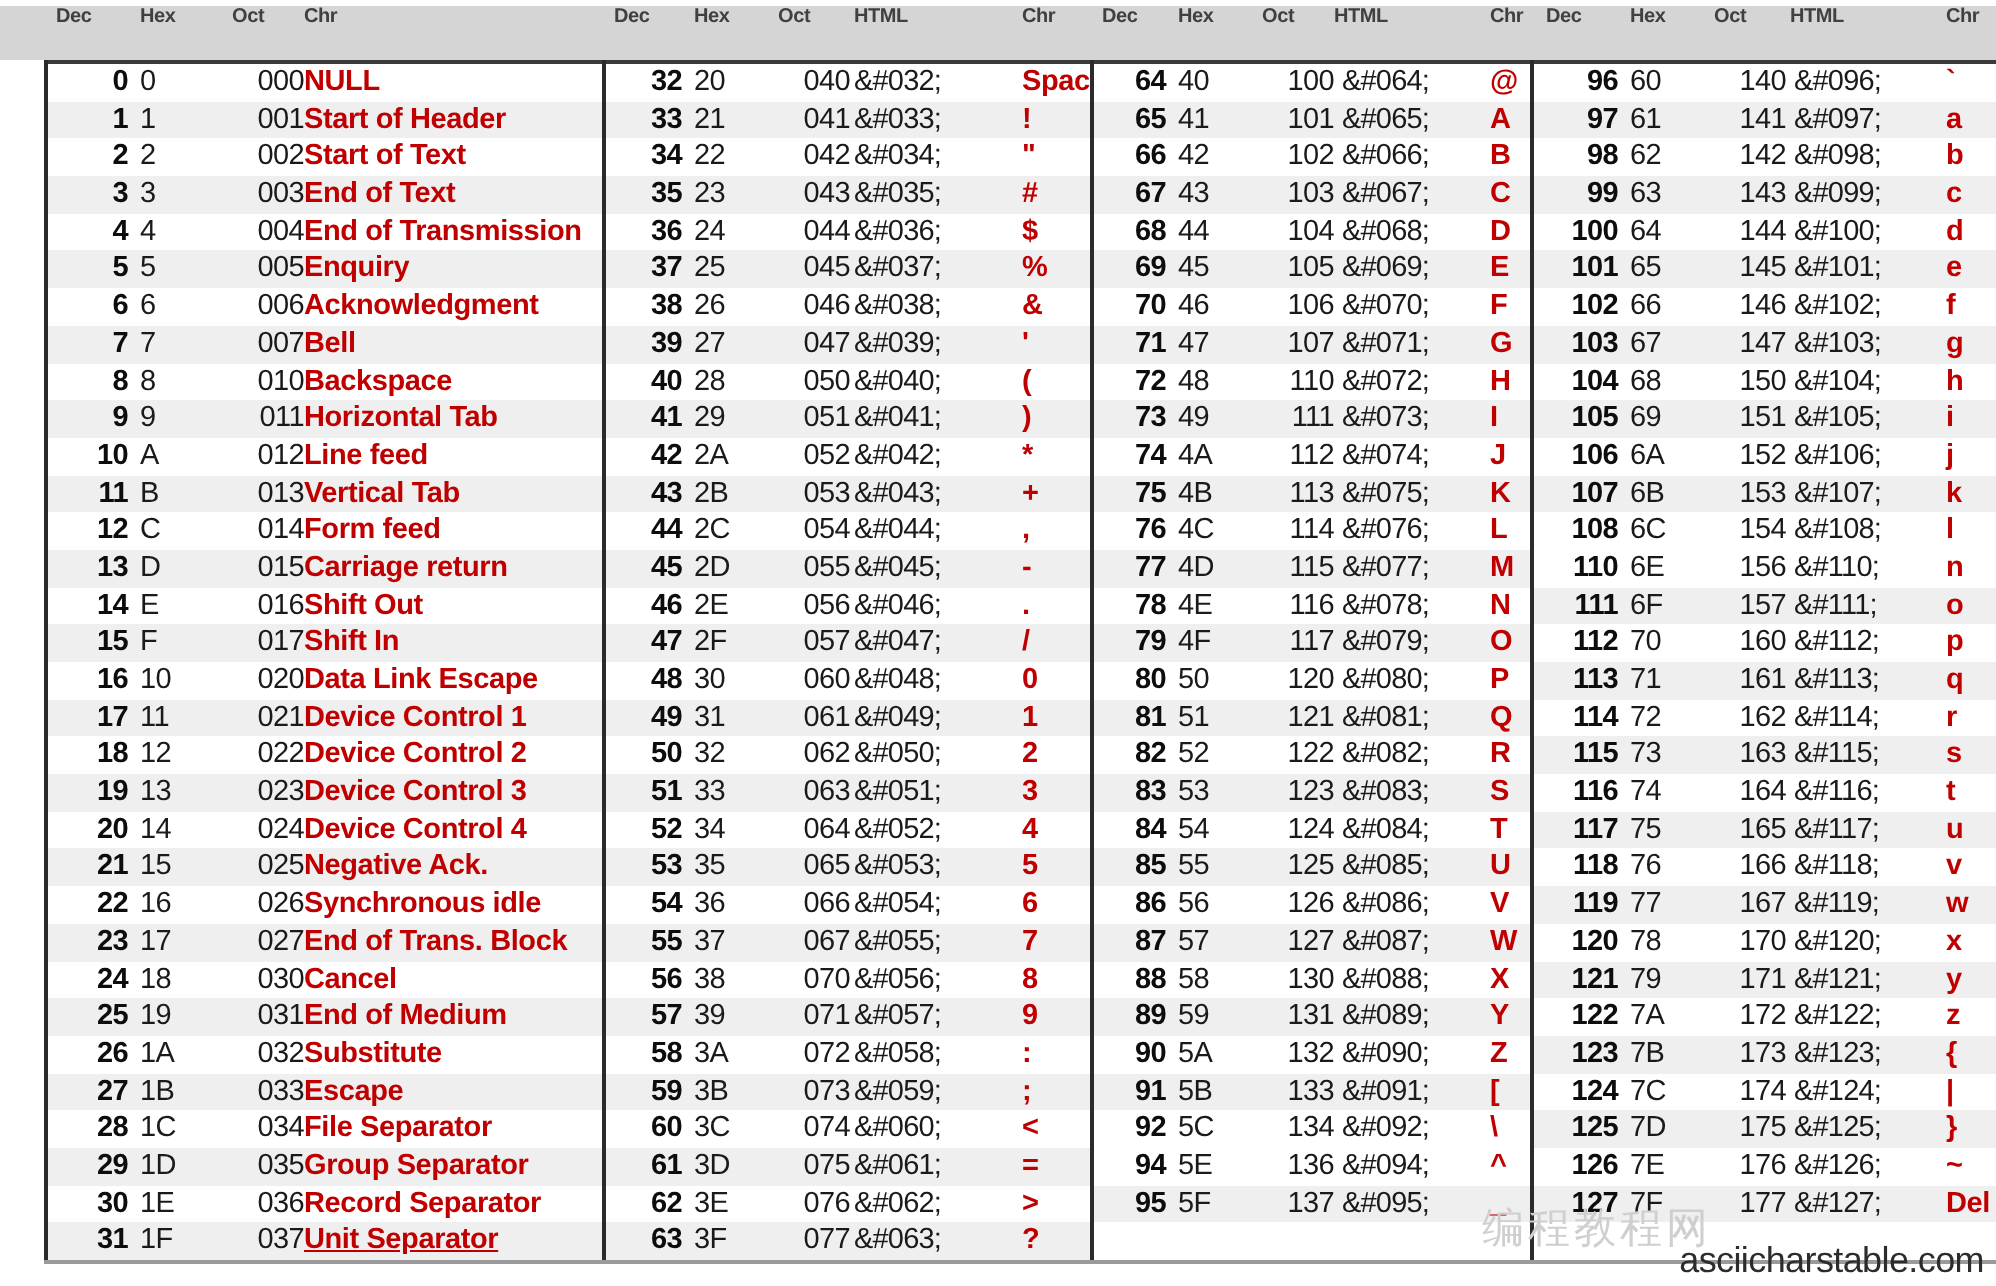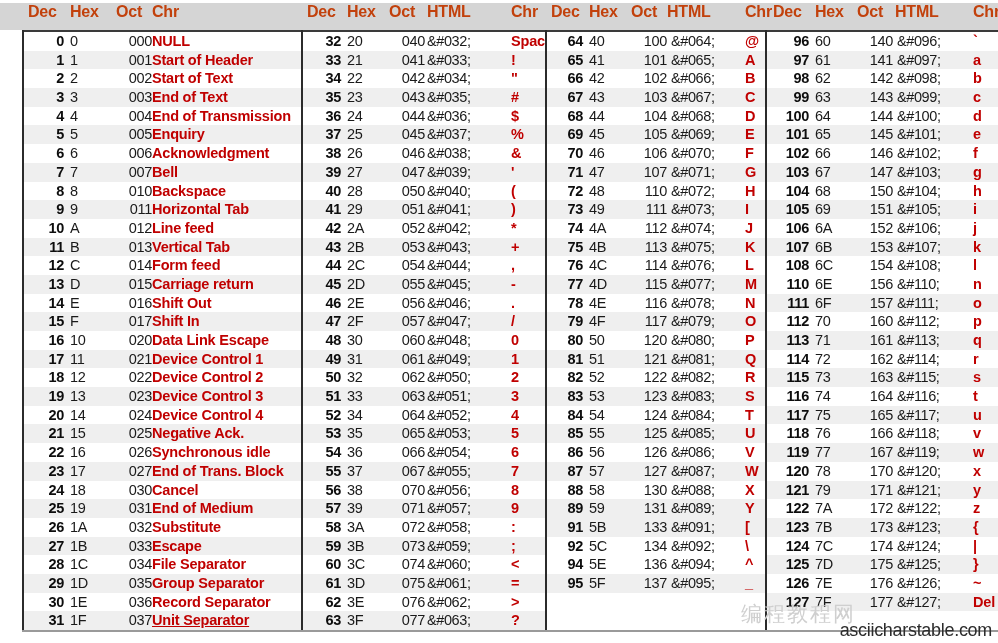--- a/index.html
+++ b/index.html
@@ -43,23 +43,23 @@
   }
 
   .hdr-block {
     position: absolute;
     top: 0;
     height: 27px;
   }
   .hdr-cell {
     position: absolute;
     top: 0;
-    font-size: 16px;
+    font-size: 10px;
     font-weight: bold;
-    color: #c2410c;
+    color: #404040;
     white-space: nowrap;
     letter-spacing: -0.2px;
   }
 
   
   .table-body {
     position: absolute;
     left: 0;
     top: 30px;
     width: 998px;
@@ -818,20 +818,27 @@
             <div class="cell c-html" style="left: 124px;">&amp;#088;</div>
             <div class="cell c-chr" style="left: 198px;">X</div>
           </div>
           <div class="row even">
             <div class="cell c-dec" style="left: 0px; width: 36px;">89</div>
             <div class="cell c-hex" style="left: 42px;">59</div>
             <div class="cell c-oct" style="left: 0px; width: 120px;">131</div>
             <div class="cell c-html" style="left: 124px;">&amp;#089;</div>
             <div class="cell c-chr" style="left: 198px;">Y</div>
           </div>
+          <div class="row odd">
+            <div class="cell c-dec" style="left: 0px; width: 36px;">90</div>
+            <div class="cell c-hex" style="left: 42px;">5A</div>
+            <div class="cell c-oct" style="left: 0px; width: 120px;">132</div>
+            <div class="cell c-html" style="left: 124px;">&amp;#090;</div>
+            <div class="cell c-chr" style="left: 198px;">Z</div>
+          </div>
           <div class="row even">
             <div class="cell c-dec" style="left: 0px; width: 36px;">91</div>
             <div class="cell c-hex" style="left: 42px;">5B</div>
             <div class="cell c-oct" style="left: 0px; width: 120px;">133</div>
             <div class="cell c-html" style="left: 124px;">&amp;#091;</div>
             <div class="cell c-chr" style="left: 198px;">[</div>
           </div>
           <div class="row odd">
             <div class="cell c-dec" style="left: 0px; width: 36px;">92</div>
             <div class="cell c-hex" style="left: 42px;">5C</div>

